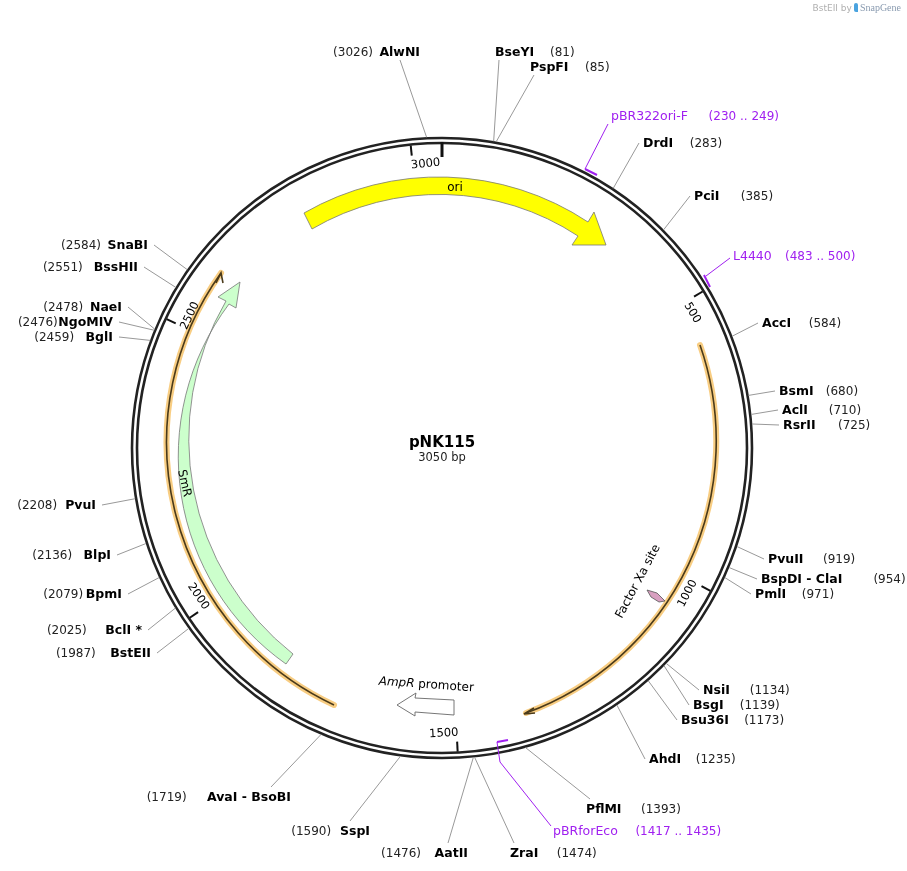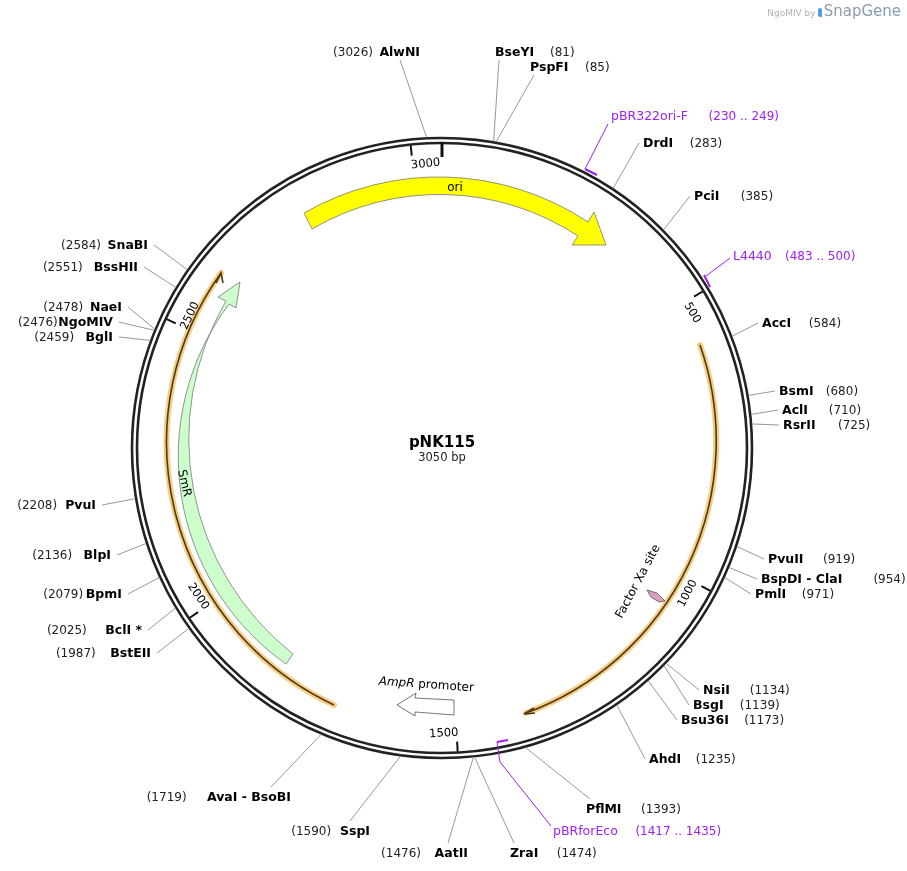--- a/index.html
+++ b/index.html
@@ -7,28 +7,28 @@
   svg { position: absolute; left: 0; top: 0; }
   .lbl-name { font-family: "DejaVu Sans", sans-serif; font-weight: bold; font-size: 12.5px; fill: #000; }
   .lbl-pos { font-family: "DejaVu Sans", sans-serif; font-size: 12px; fill: #222; }
   .lbl-primer { font-family: "DejaVu Sans", sans-serif; font-size: 12.5px; fill: #a020f0; }
   .lbl-primer-pos { font-family: "DejaVu Sans", sans-serif; font-size: 12px; fill: #a020f0; }
   .tick-lbl { font-family: "DejaVu Sans", sans-serif; font-size: 11.5px; fill: #000; }
   .feat-lbl { font-family: "DejaVu Sans", sans-serif; font-size: 12px; fill: #000; }
   .title { font-family: "DejaVu Sans", sans-serif; font-weight: bold; font-size: 15px; fill: #000; }
   .subtitle { font-family: "DejaVu Sans", sans-serif; font-size: 11.5px; fill: #222; }
   .credit { position: absolute; right: 6px; top: 2px; font-family: "DejaVu Sans", sans-serif; font-size: 9px; color: #b0b0b0; }
-  .credit .brand { color: #8a9bb0; font-size: 15px; }
+  .credit .brand { color: #8a9bb0; font-size: 10px; font-family: Liberation Serif, serif; }
   .credit .logo { display: inline-block; width: 4px; height: 9px; background: #4aa3df; border-radius: 2px 2px 0 2px; margin: 0 2px -1px 2px; }
 </style>
 </head>
 <body>
 
 <div class="credit">
-  <span>NgoMIV by</span><span class="logo"></span><span class="brand">SnapGene</span>
+  <span>BstEII by</span><span class="logo"></span><span class="brand">SnapGene</span>
 </div>
 
 <svg width="907" height="871" viewBox="0 0 907 871">
   <defs>
     <filter id="glow" x="-10%" y="-10%" width="120%" height="120%">
       <feGaussianBlur stdDeviation="0.5"></feGaussianBlur>
     </filter>
   </defs>
 
   <g>

